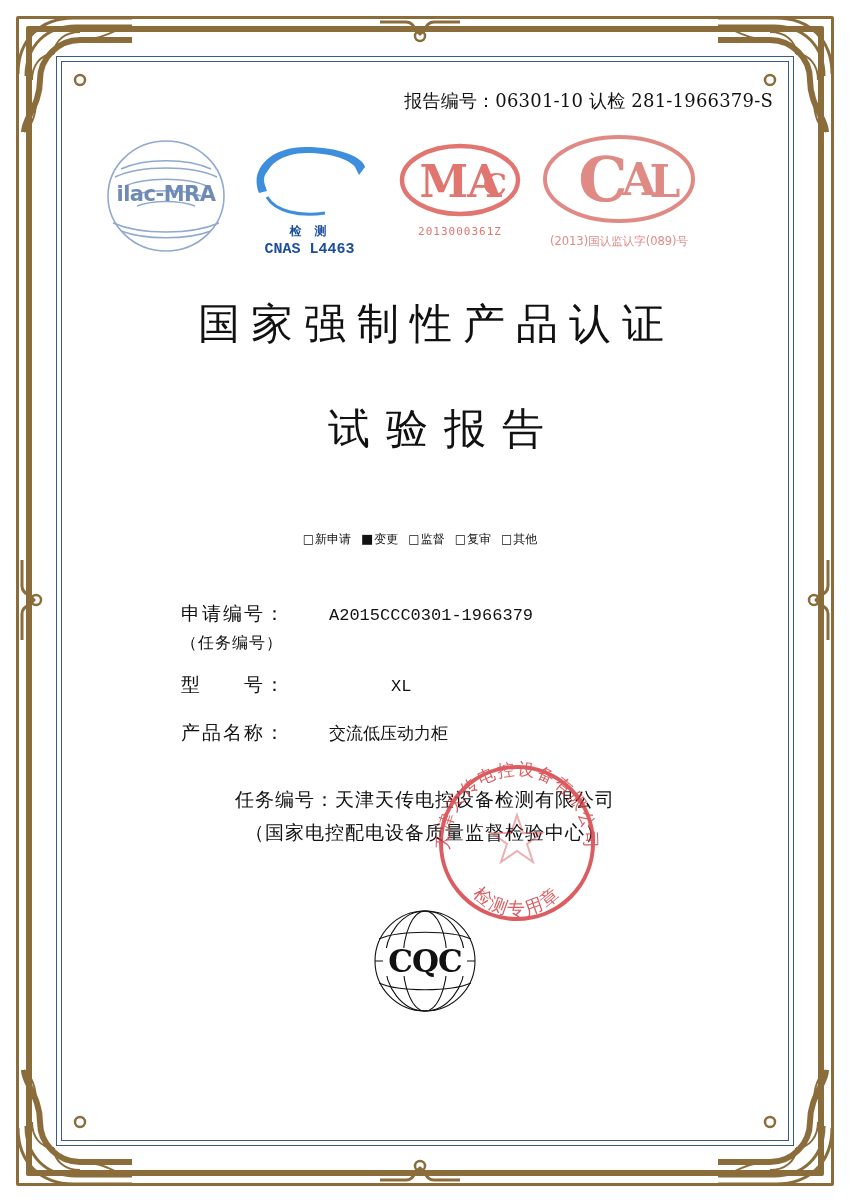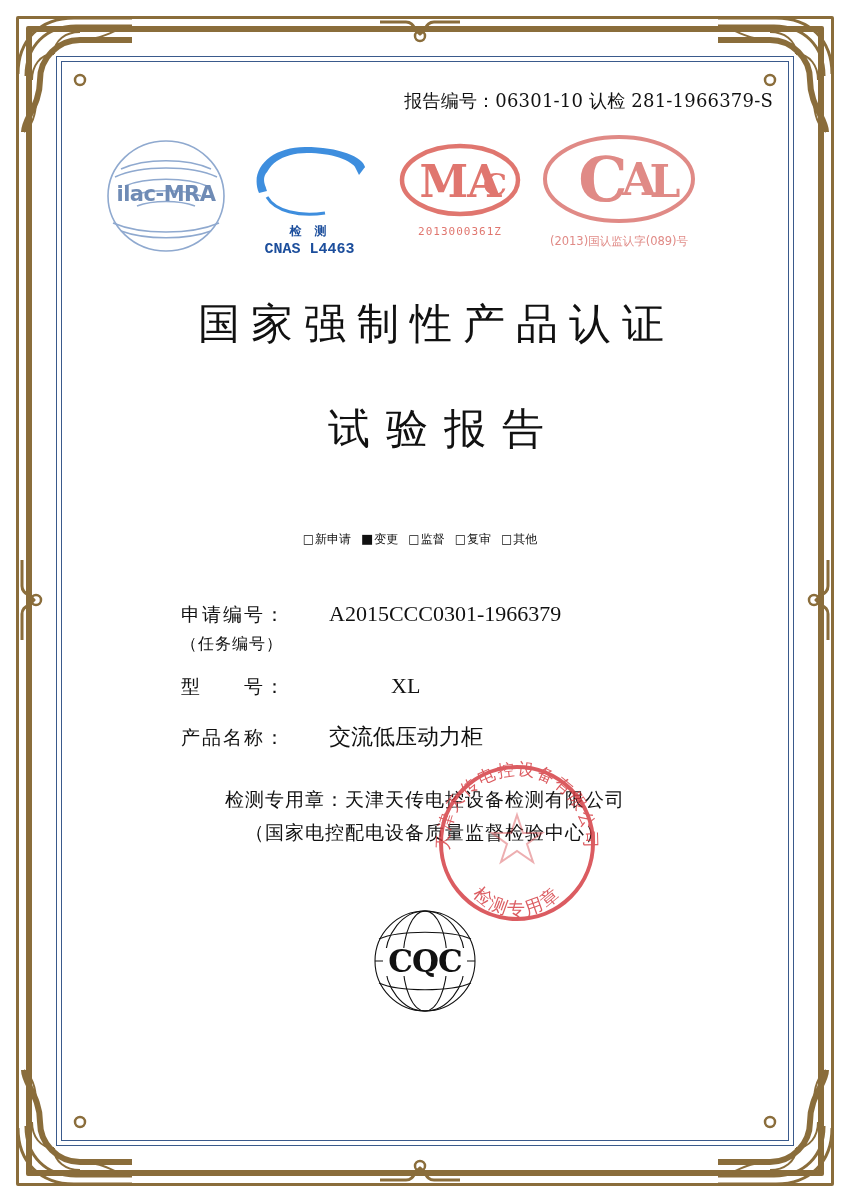--- a/index.html
+++ b/index.html
@@ -181,22 +181,22 @@
     align-items: baseline;
     margin-bottom: 22px;
   }
   .field-label {
     font-size: 19px;
     letter-spacing: 2px;
     width: 148px;
     flex: 0 0 148px;
   }
   .field-value {
-    font-size: 22px;
-    font-family: Liberation Serif, serif;
+    font-size: 17px;
+    font-family: Liberation Mono, monospace;
   }
   .field-sub {
     font-size: 16px;
     margin-top: -16px;
     margin-bottom: 18px;
     letter-spacing: 1px;
   }
 
   
   .org {
@@ -393,21 +393,21 @@
     </div>
 
     <div class="field-row">
       <span class="field-label">产品名称：</span>
       <span class="field-value">交流低压动力柜</span>
     </div>
   </div>
 
   <div class="org">
     <div class="org-line1">
-      <span>检测专用章：</span><span>天津天传电控设备检测有限公司</span>
+      <span>任务编号：</span><span>天津天传电控设备检测有限公司</span>
     </div>
     <div class="org-line2">（国家电控配电设备质量监督检验中心）</div>
   </div>
 
   <svg class="stamp" viewBox="0 0 180 180">
     <defs>
       <path id="arcTop" d="M 22,90 A 68,68 0 0 1 158,90"></path>
       <path id="arcBottom" d="M 32,104 A 58,58 0 0 0 148,104"></path>
     </defs>
     <g opacity="0.82">

